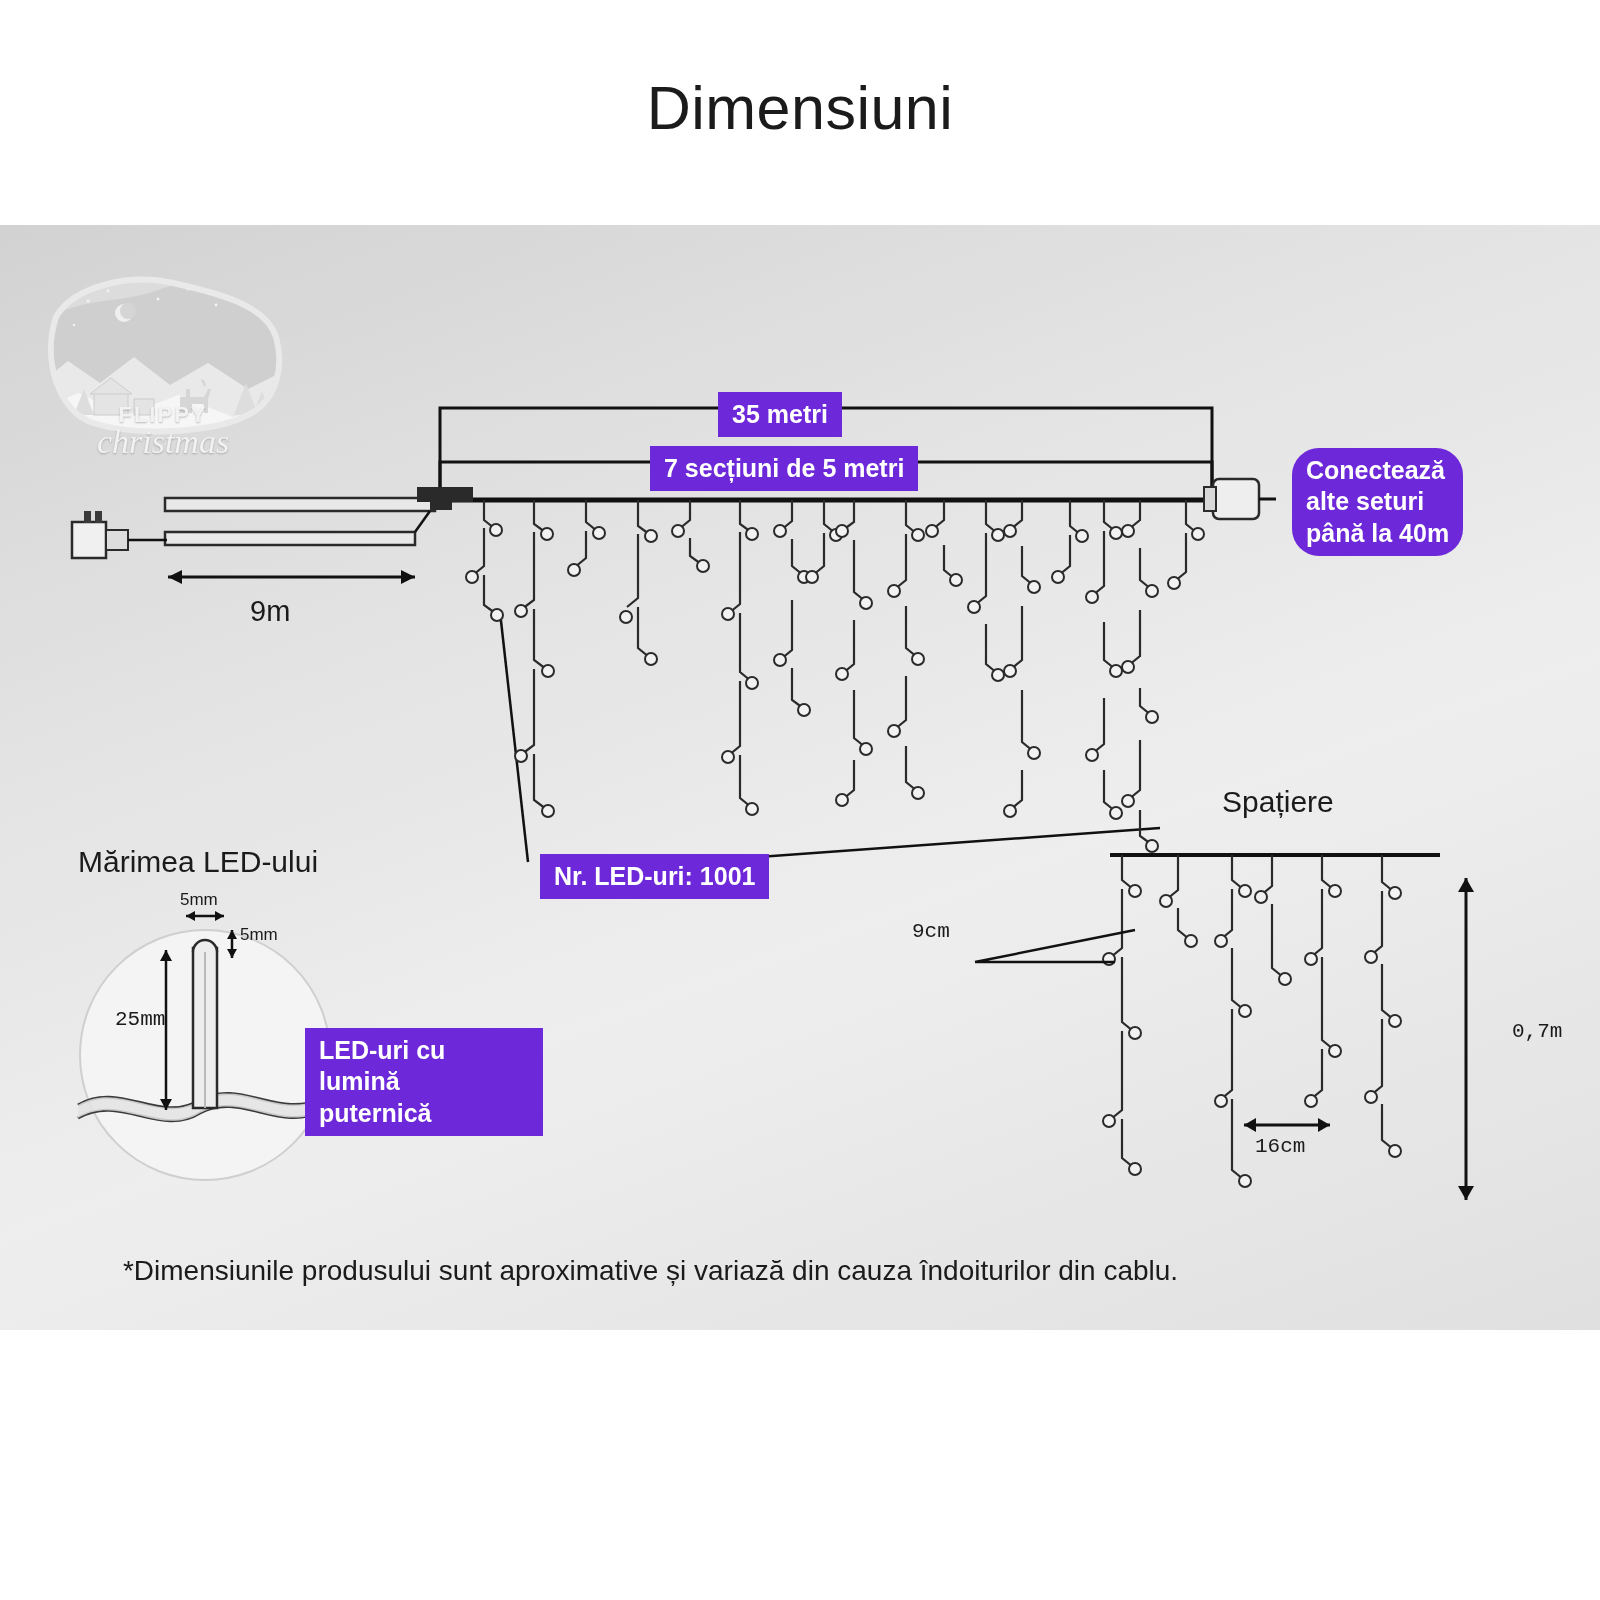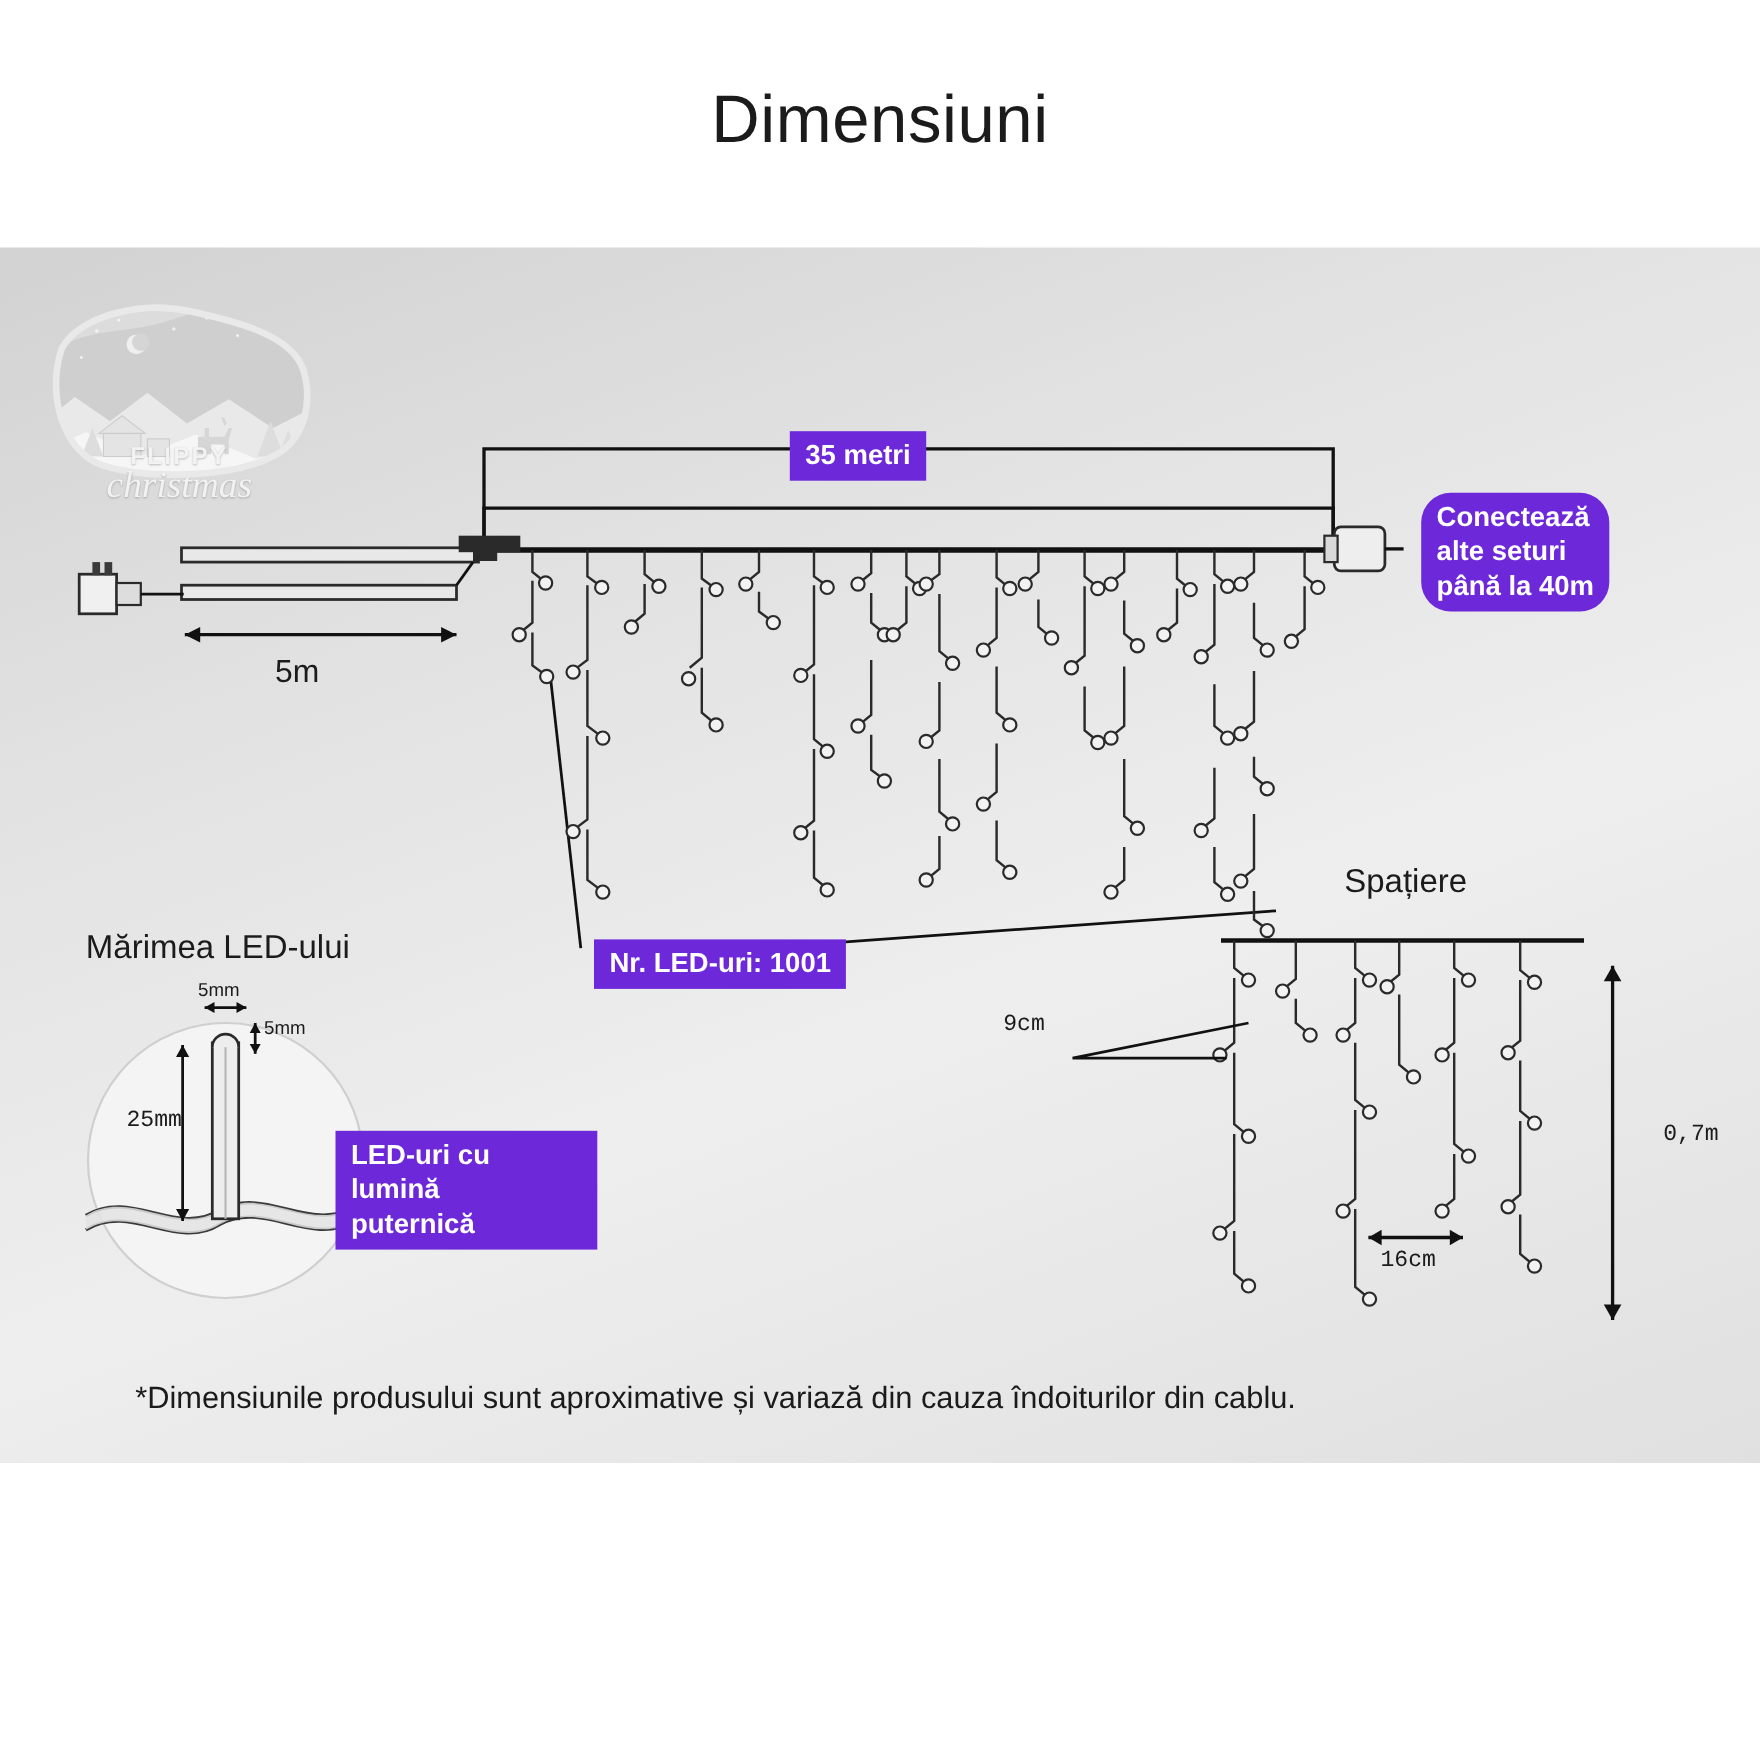--- a/index.html
+++ b/index.html
@@ -329,31 +329,32 @@
         <path d="M1330,1125 l-12,-7 l0,14 z" fill="#111"></path>
 
       <line class="ln" x1="1466" y1="878" x2="1466" y2="1200" stroke-width="3"></line>
       <path d="M1466,878 l-8,14 l16,0 z" fill="#111"></path>
         <path d="M1466,1200 l-8,-14 l16,0 z" fill="#111"></path>
     </g>
   </svg>
 
   <div class="chip" style="left:718px; top:392px;">35 metri</div>
 
+  <div class="chip" style="left:650px; top:446px;">7 secțiuni de 5 metri</div>
 
   <div class="chip" style="left:1292px; top:448px;border-radius:27px;">Conectează
 alte seturi
 până la 40m</div>
 
   <div class="chip" style="left:540px; top:854px;">Nr. LED-uri: 1001</div>
 
   <div class="chip" style="left:305px; top:1028px; max-width:210px;">LED-uri cu lumină
 puternică</div>
 
-  <div class="lbl" style="left:250px; top:595px;">5m</div>
+  <div class="lbl" style="left:250px; top:595px;">9m</div>
 
   <div class="lbl" style="left:78px; top:845px; font-size:30px;">Mărimea LED-ului</div>
 
   <div class="lbl xs" style="left:180px; top:890px;">5mm</div>
 
   <div class="lbl xs" style="left:240px; top:925px;">5mm</div>
 
   <div class="lbl sm" style="left:115px; top:1008px;">25mm</div>
 
   <div class="lbl" style="left:1222px; top:785px; font-size:30px;">Spațiere</div>

